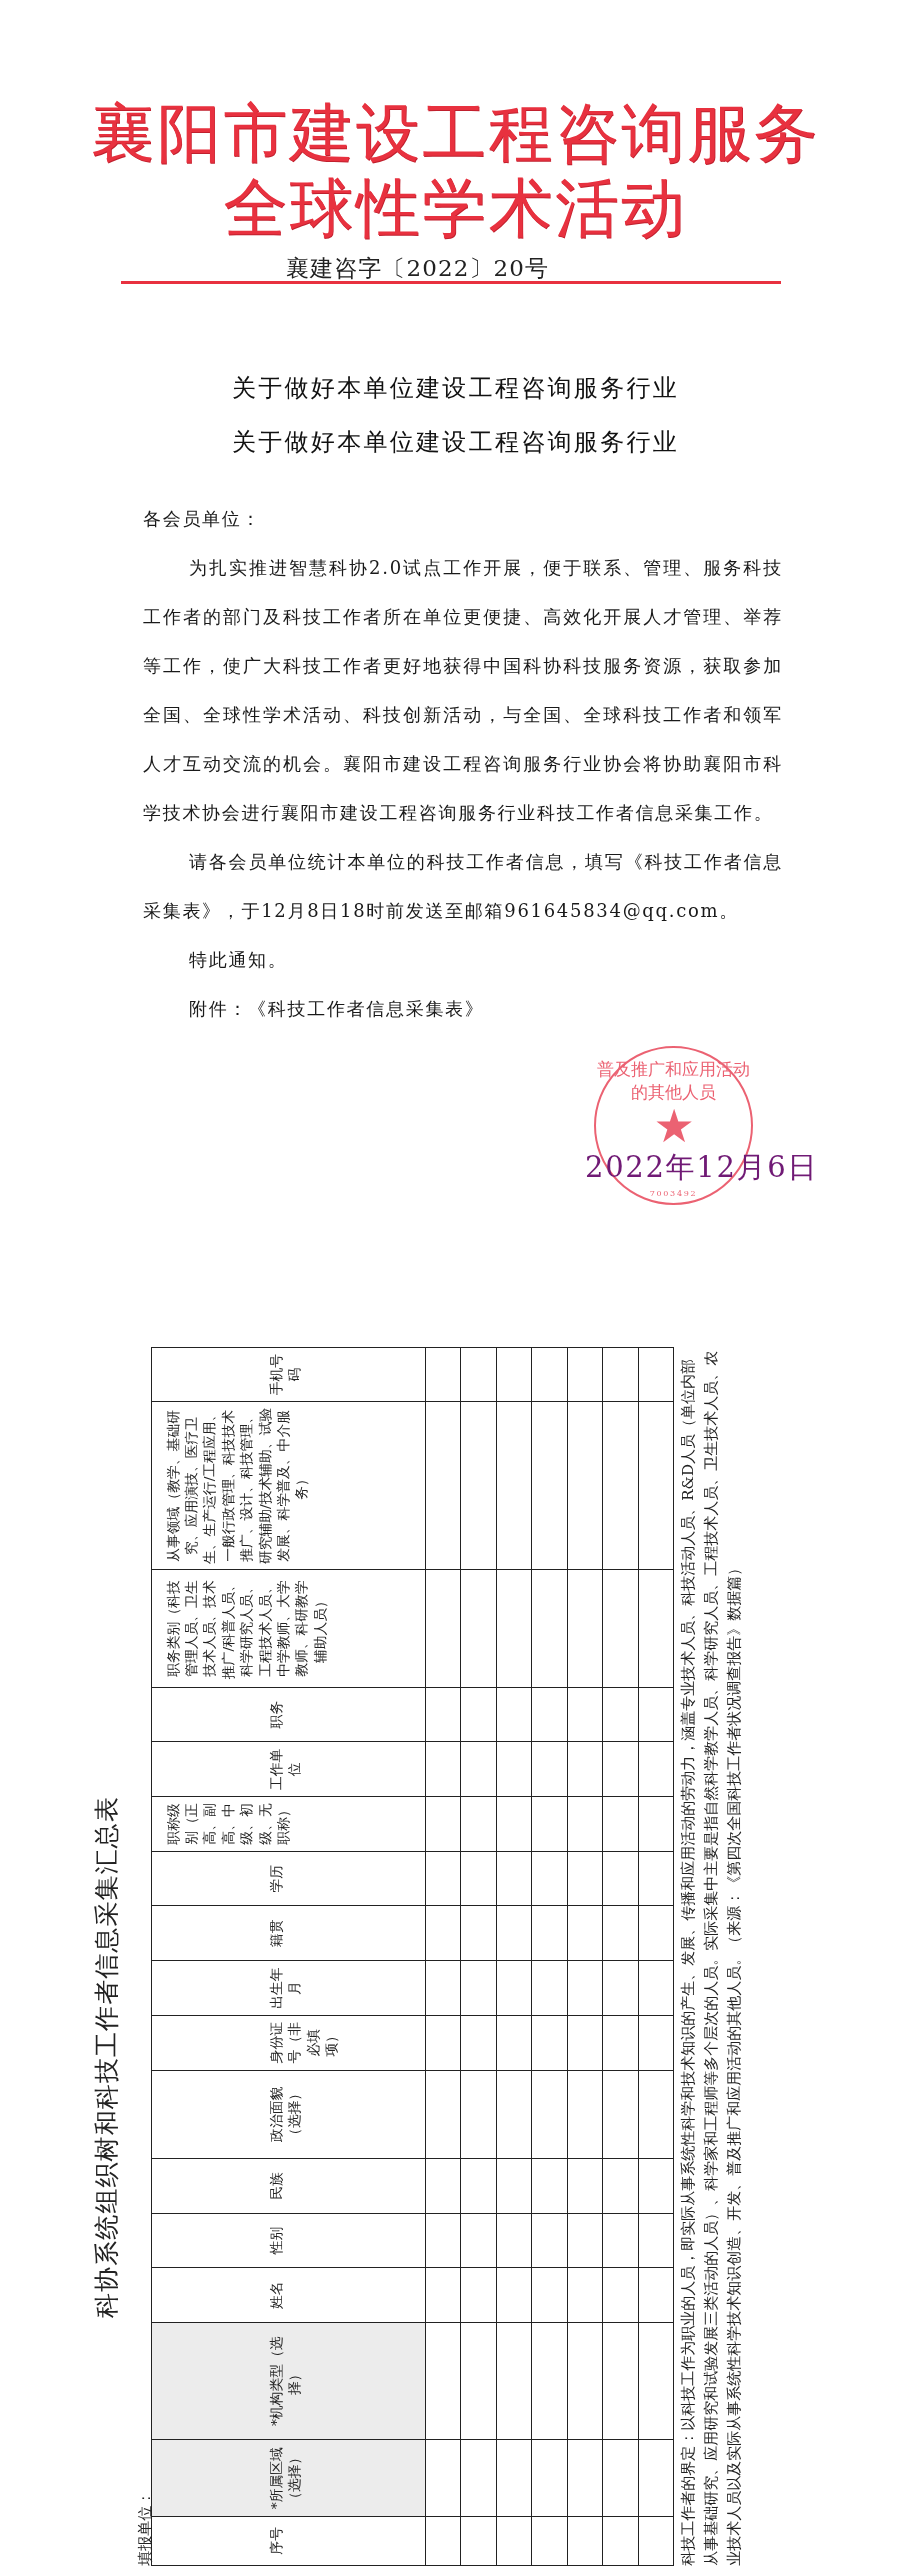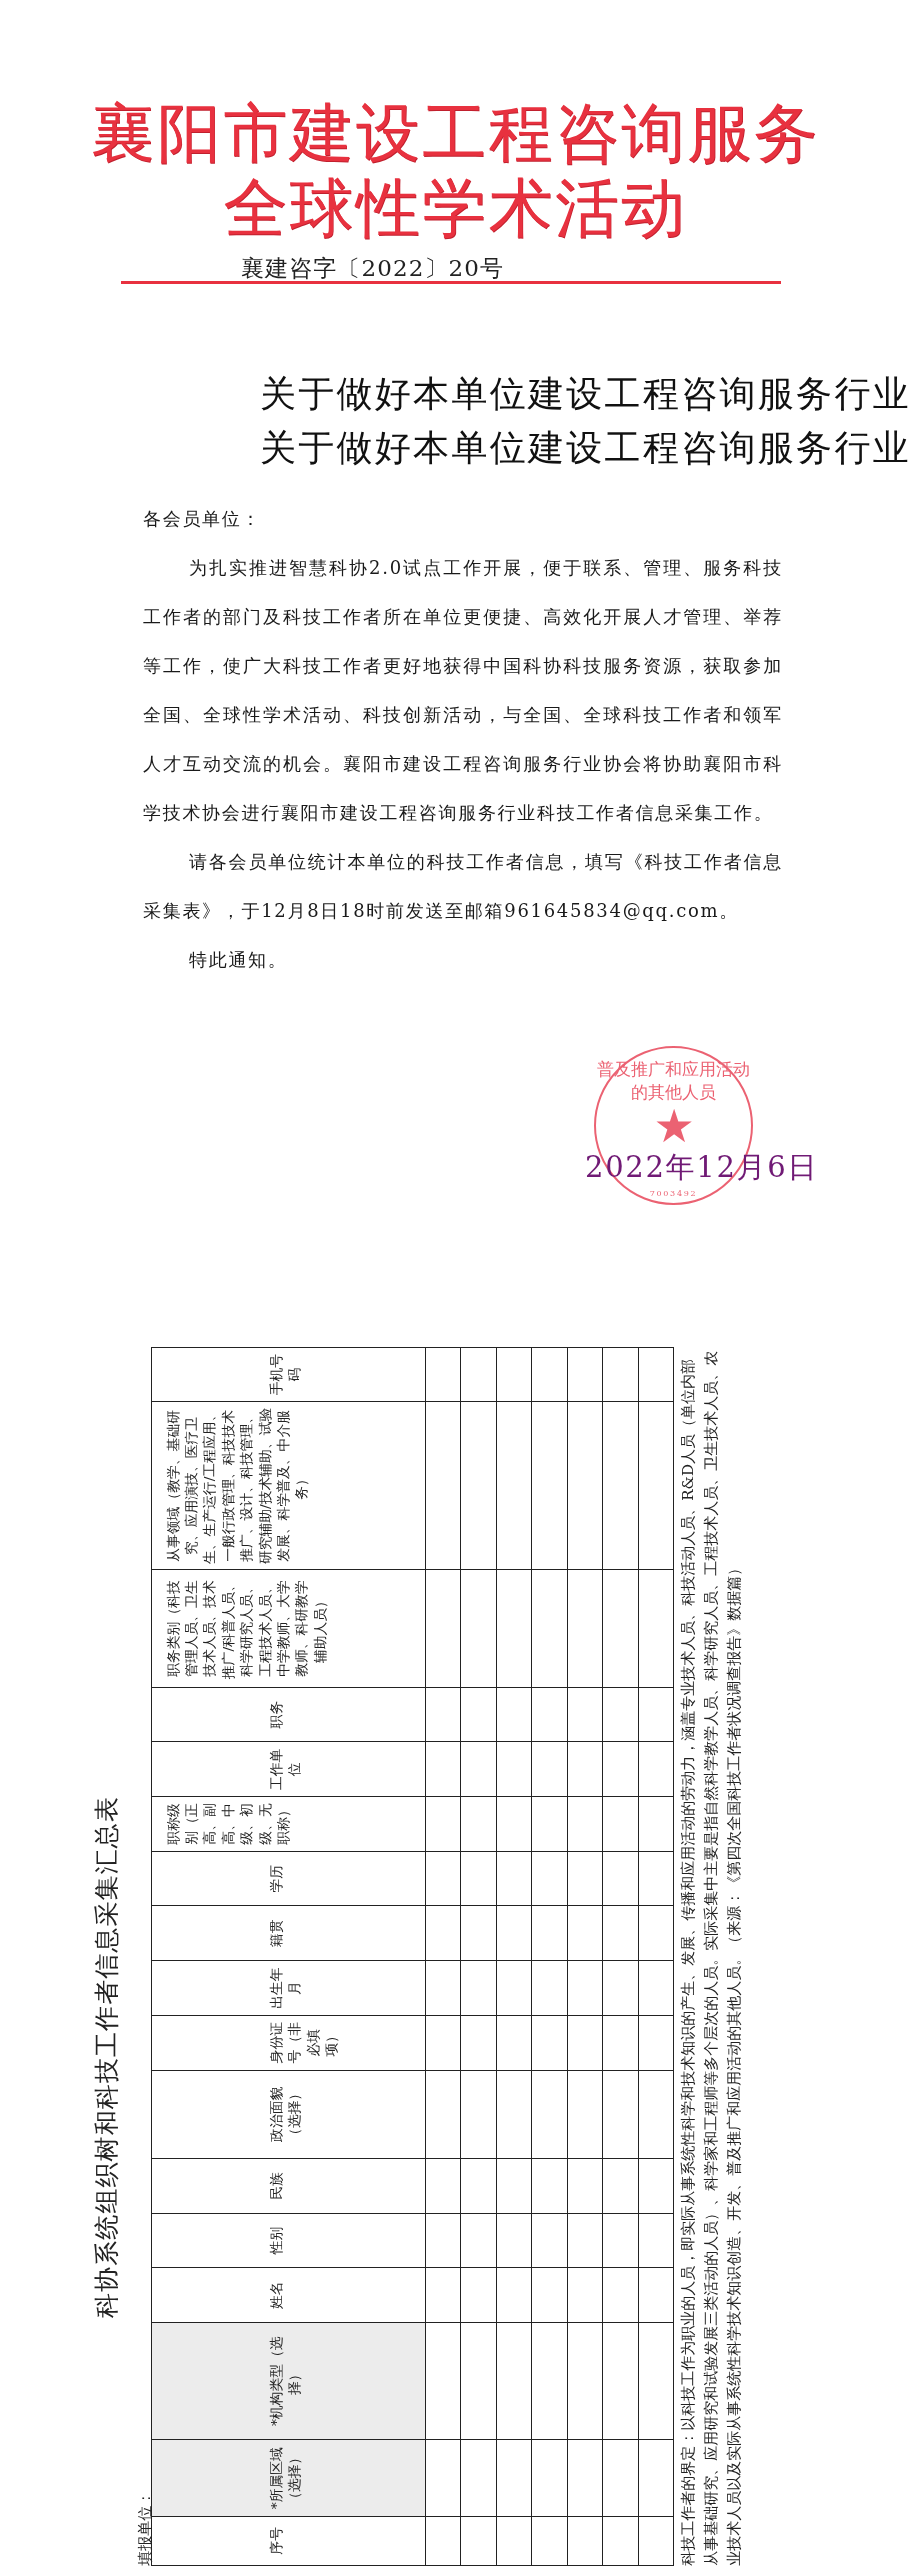--- a/index.html
+++ b/index.html
@@ -3,25 +3,25 @@
 <meta charset="utf-8">
 <style>
   html, body { margin:0; padding:0; background:#ffffff; }
   body { width:911px; height:2576px; position:relative; overflow:hidden;
          font-family:"DejaVu Serif","Liberation Serif",serif; color:#1a1a1a; }
   .red-title { position:absolute; left:0; width:911px; text-align:center;
                color:#e8313f; font-family:Liberation Mono, monospace;
                font-size:64px; letter-spacing:2.3px; line-height:1; font-weight:normal;
                text-shadow:0.6px 0.6px 0 #c0202e; }
   .docno { position:absolute; left:0; width:745px; text-align:center; top:253px;
-           font-size:23px; letter-spacing:1.1px; color:#222; }
+           font-size:23px; letter-spacing:1.1px; color:#222;padding-left:45px; }
   .redline { position:absolute; left:121px; width:660px; top:281px; height:3.4px; background:#e8313f; }
-  .notice-title { position:absolute; left:0; width:911px; text-align:right;
+  .notice-title { position:absolute; left:0; width:911px; text-align:center;
                   font-family:"DejaVu Sans","Liberation Sans",sans-serif;
-                  font-size:36px; letter-spacing:2.3px; color:#111; line-height:1; }
+                  font-size:24px; letter-spacing:2.3px; color:#111; line-height:1; }
   .body-text { position:absolute; left:143px; width:640px; font-size:18px; line-height:49px;
                letter-spacing:1.7px; color:#1a1a1a; text-align:justify; }
   .body-text p { margin:0; }
   .indent { text-indent:46px; }
   .stamp { position:absolute; left:594px; top:1046px; width:155px; height:155px;
            border:2.9px solid #e8475a; border-radius:50%; opacity:0.85; }
   .stamp-star { position:absolute; left:55px; top:55px; width:46px; height:46px; color:#e8475a;
                 font-size:46px; line-height:46px; text-align:center; }
   .stamp-text { position:absolute; width:100%; top:10.3px; text-align:center; color:#e8475a;
                 font-size:17px; font-family:"DejaVu Sans","Liberation Sans",sans-serif; }
@@ -61,20 +61,21 @@
 <div class="redline"></div>
 
 <div class="notice-title" style="top:376px;">关于做好本单位建设工程咨询服务行业</div>
 <div class="notice-title" style="top:430px;">关于做好本单位建设工程咨询服务行业</div>
 
 <div class="body-text" style="top:494px;">
   <p>各会员单位：</p>
   <p class="indent">为扎实推进智慧科协2.0试点工作开展，便于联系、管理、服务科技工作者的部门及科技工作者所在单位更便捷、高效化开展人才管理、举荐等工作，使广大科技工作者更好地获得中国科协科技服务资源，获取参加全国、全球性学术活动、科技创新活动，与全国、全球科技工作者和领军人才互动交流的机会。襄阳市建设工程咨询服务行业协会将协助襄阳市科学技术协会进行襄阳市建设工程咨询服务行业科技工作者信息采集工作。</p>
   <p class="indent">请各会员单位统计本单位的科技工作者信息，填写《科技工作者信息采集表》，于12月8日18时前发送至邮箱961645834@qq.com。</p>
   <p class="indent">特此通知。</p>
+  <p class="indent">附件：《科技工作者信息采集表》</p>
 </div>
 
 <div class="stamp">
   <div class="stamp-text">普及推广和应用活动的其他人员</div>
   <div class="stamp-star">★</div>
   <div class="stamp-code">7003492</div>
 </div>
 <div class="date">2022年12月6日</div>
 
 <div class="landscape">

